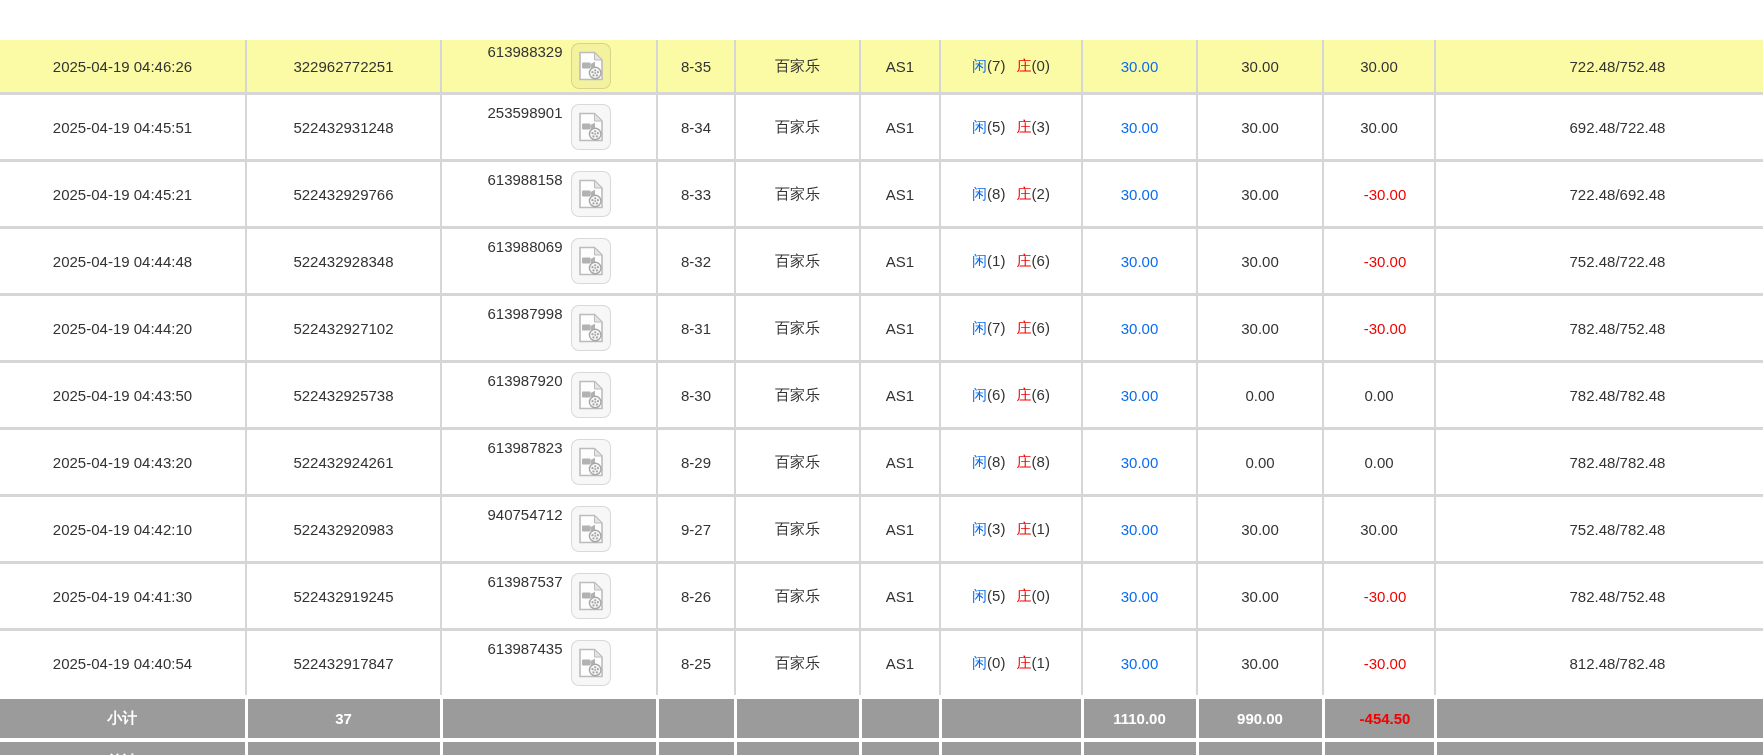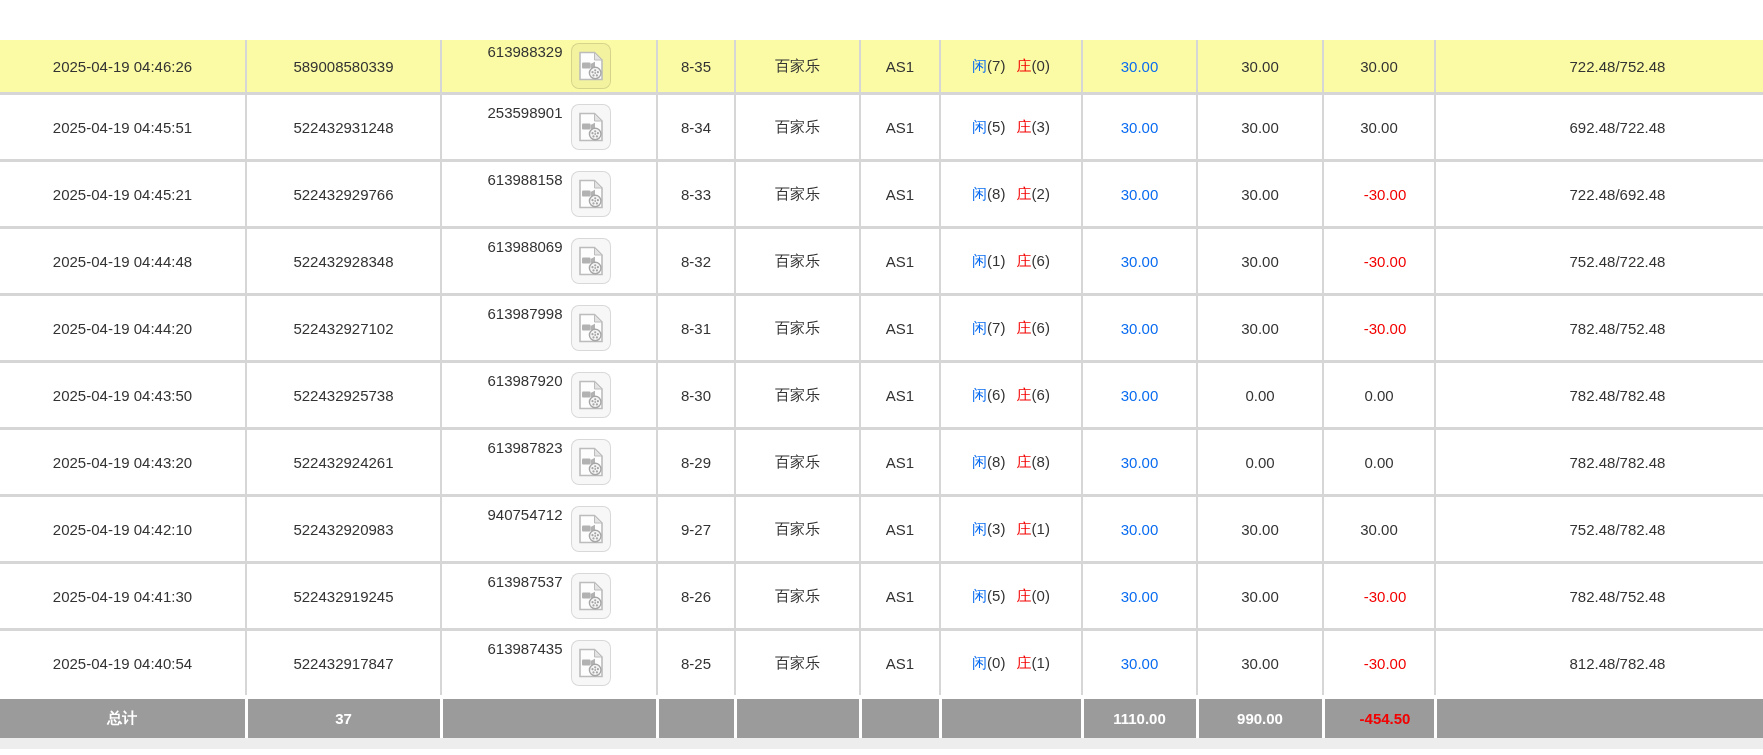--- a/index.html
+++ b/index.html
@@ -55,21 +55,21 @@
         <col style="width:80px">
       <col style="width:142px">
         <col style="width:115px">
         <col style="width:126px">
       <col style="width:112px">
         <col style="width:328px">
     </colgroup>
     <tbody id="bet-rows">
         <tr class="data-row highlight">
     <td>2025-04-19 04:46:26</td>
-    <td>589008580339</td>
+    <td>322962772251</td>
     <td>
       <span class="round-wrap">
         <span>613988329</span>
         <button class="video-btn">
           <svg width="26" height="30" viewBox="0 0 26 30" aria-hidden="true">
             <path d="M2 1.5 h14.5 l7.5 7.5 v19.5 H2 z" fill="#fdfdfd" stroke="#bcbcbc" stroke-width="1.6"></path>
             <path d="M16.5 1.5 l7.5 7.5 h-7.5 z" fill="#e3e3e3" stroke="#bcbcbc" stroke-width="1"></path>
             <rect x="4" y="11.5" width="8.5" height="6" rx="1" fill="#b2b2b2"></rect>
             <path d="M12.5 13 l4.5 -2.2 v8 l-4.5 -2.2 z" fill="#b2b2b2"></path>
             <circle cx="17.2" cy="22" r="5.8" fill="#f5f5f5" stroke="#a6a6a6" stroke-width="1.4"></circle>
@@ -405,20 +405,33 @@
       <span class="lbl-player">闲</span><span class="score">(0)</span>
       <span class="lbl-banker">庄</span><span class="score">(1)</span>
     </td>
     <td class="c-bet">30.00</td>
     <td>30.00</td>
     <td class="neg">-30.00</td>
     <td>812.48/782.48</td>
   </tr>
       </tbody>
     <tbody id="summary-rows">
+      <tr class="summary-row">
+        <td>小计</td>
+        <td>37</td>
+        <td></td>
+        <td></td>
+        <td></td>
+        <td></td>
+        <td></td>
+        <td class="c-bet">1110.00</td>
+        <td>990.00</td>
+        <td class="neg">-454.50</td>
+        <td></td>
+      </tr>
       <tr class="summary-row">
         <td>总计</td>
         <td>37</td>
         <td></td>
         <td></td>
         <td></td>
         <td></td>
         <td></td>
         <td class="c-bet">1110.00</td>
         <td>990.00</td>

